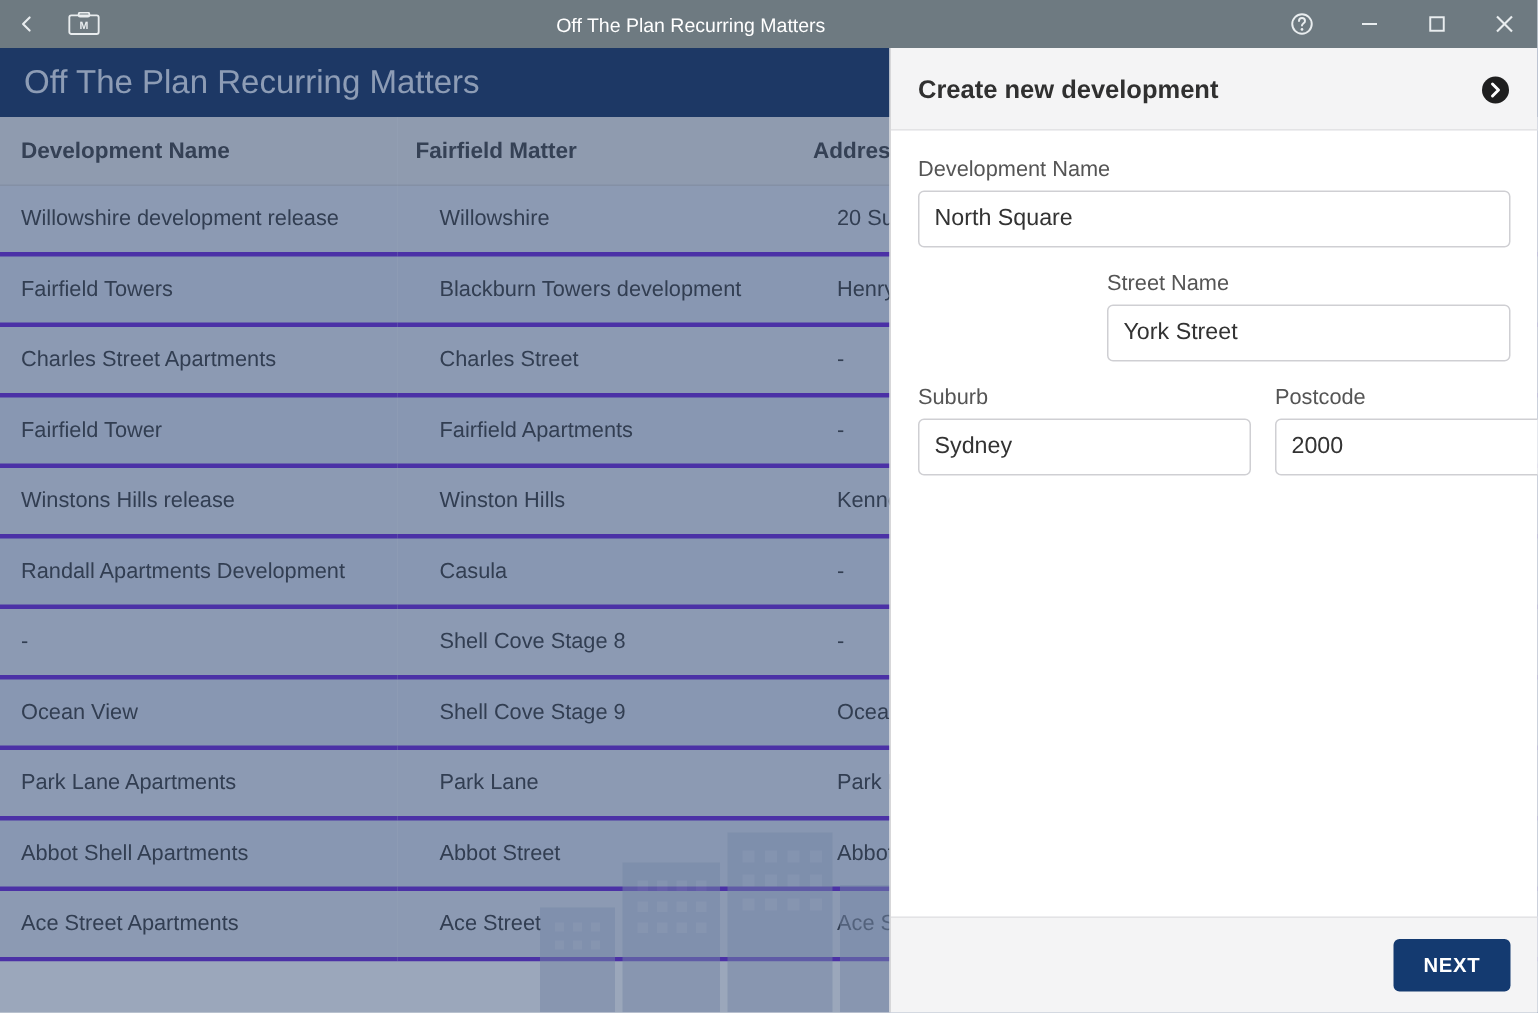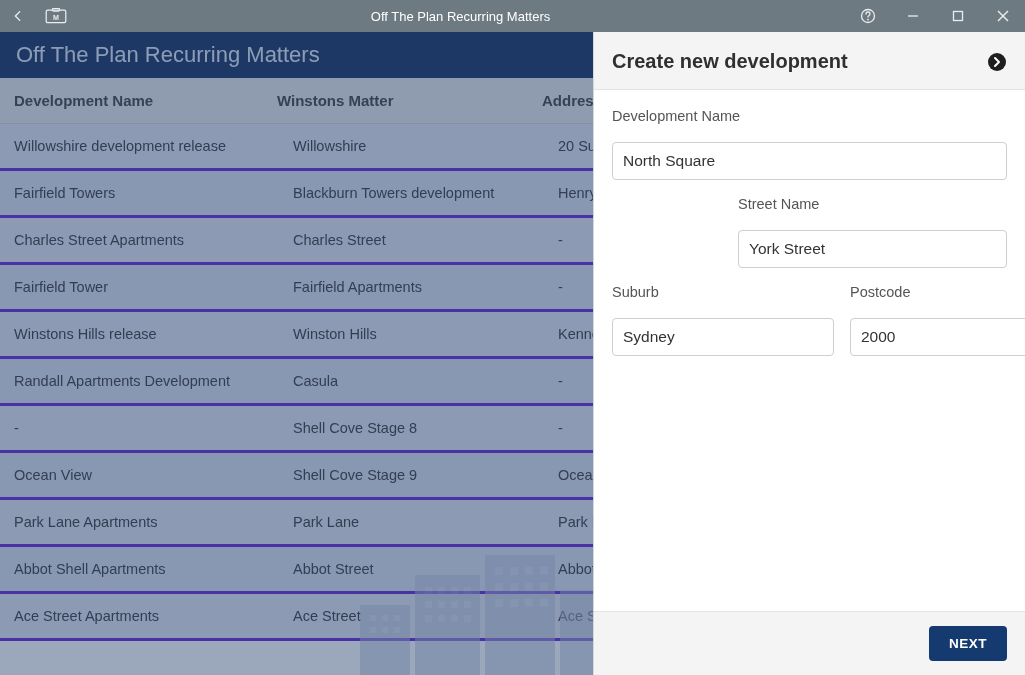--- a/index.html
+++ b/index.html
@@ -32,27 +32,27 @@
 
     
     .skyline { position: absolute; bottom: 0; left: 0; width: 100%; height: 140px; pointer-events: none; z-index: 1; opacity: .5;}
 
     
     .scrim { position: absolute; inset: 0; background: rgba(33, 59, 105, 0.45); z-index: 2; }
 
     
     .side-panel { position: absolute; top: 0; right: 0; bottom: 0; width: 432px; background: #ffffff; z-index: 3; border-left: 1px solid #d7d7d9; display: flex; flex-direction: column; }
     .sp-header { display: flex; align-items: center; justify-content: space-between; padding: 18px 18px 16px 18px; border-bottom: 1px solid #e3e3e5; background: #f4f4f5; }
-    .sp-header h2 { font-size: 20px; color: #303030; font-weight: 600; }
+    .sp-header h2 { font-size: 17px; color: #303030; font-weight: 600; }
     .sp-body { padding: 18px; flex: 1; }
     .form-row { display: flex; gap: 16px; margin-bottom: 16px; }
     .field { display: flex; flex-direction: column; flex: 1; }
     .field.full { flex: 1 0 100%; }
     .field label { font-size: 14.5px; color: #555; margin-bottom: 6px; }
-    .field input { height: 38px; border: 1px solid #cfcfd3; border-radius: 4px; padding: 0 10px; font-size: 15.5px; color: #333; outline: none; margin-top: 12px; }
+    .field input { height: 38px; border: 1px solid #cfcfd3; border-radius: 4px; padding: 0 10px; font-size: 15.5px; color: #333; outline: none; }
     .sp-footer { padding: 14px 18px; display: flex; justify-content: flex-end; border-top: 1px solid #e3e3e5; background: #f4f4f5; }
     .btn-primary { background: #143a70; color: #ffffff; border: none; border-radius: 4px; padding: 10px 20px; font-size: 13.5px; font-weight: 700; letter-spacing: .5px; cursor: pointer; }
 
     .circ-arrow { width: 20px; height: 20px; }
   </style>
 </head>
 <body>
 
 <div class="titlebar">
   <div class="tb-nav">
@@ -106,21 +106,21 @@
   <div class="table-wrap">
     <table>
       <colgroup>
           <col style="width:265px">
           <col style="width:265px">
           <col>
         </colgroup>
       <thead>
         <tr>
           <th>Development Name</th>
-          <th>Winstons Matter</th>
+          <th>Fairfield Matter</th>
           <th>Address</th>
         </tr>
       </thead>
       <tbody id="table-body">
           <tr>
             <td>Willowshire development release</td>
             <td>Willowshire</td>
             <td>20 Surrey Street</td>
           </tr>
           <tr>

